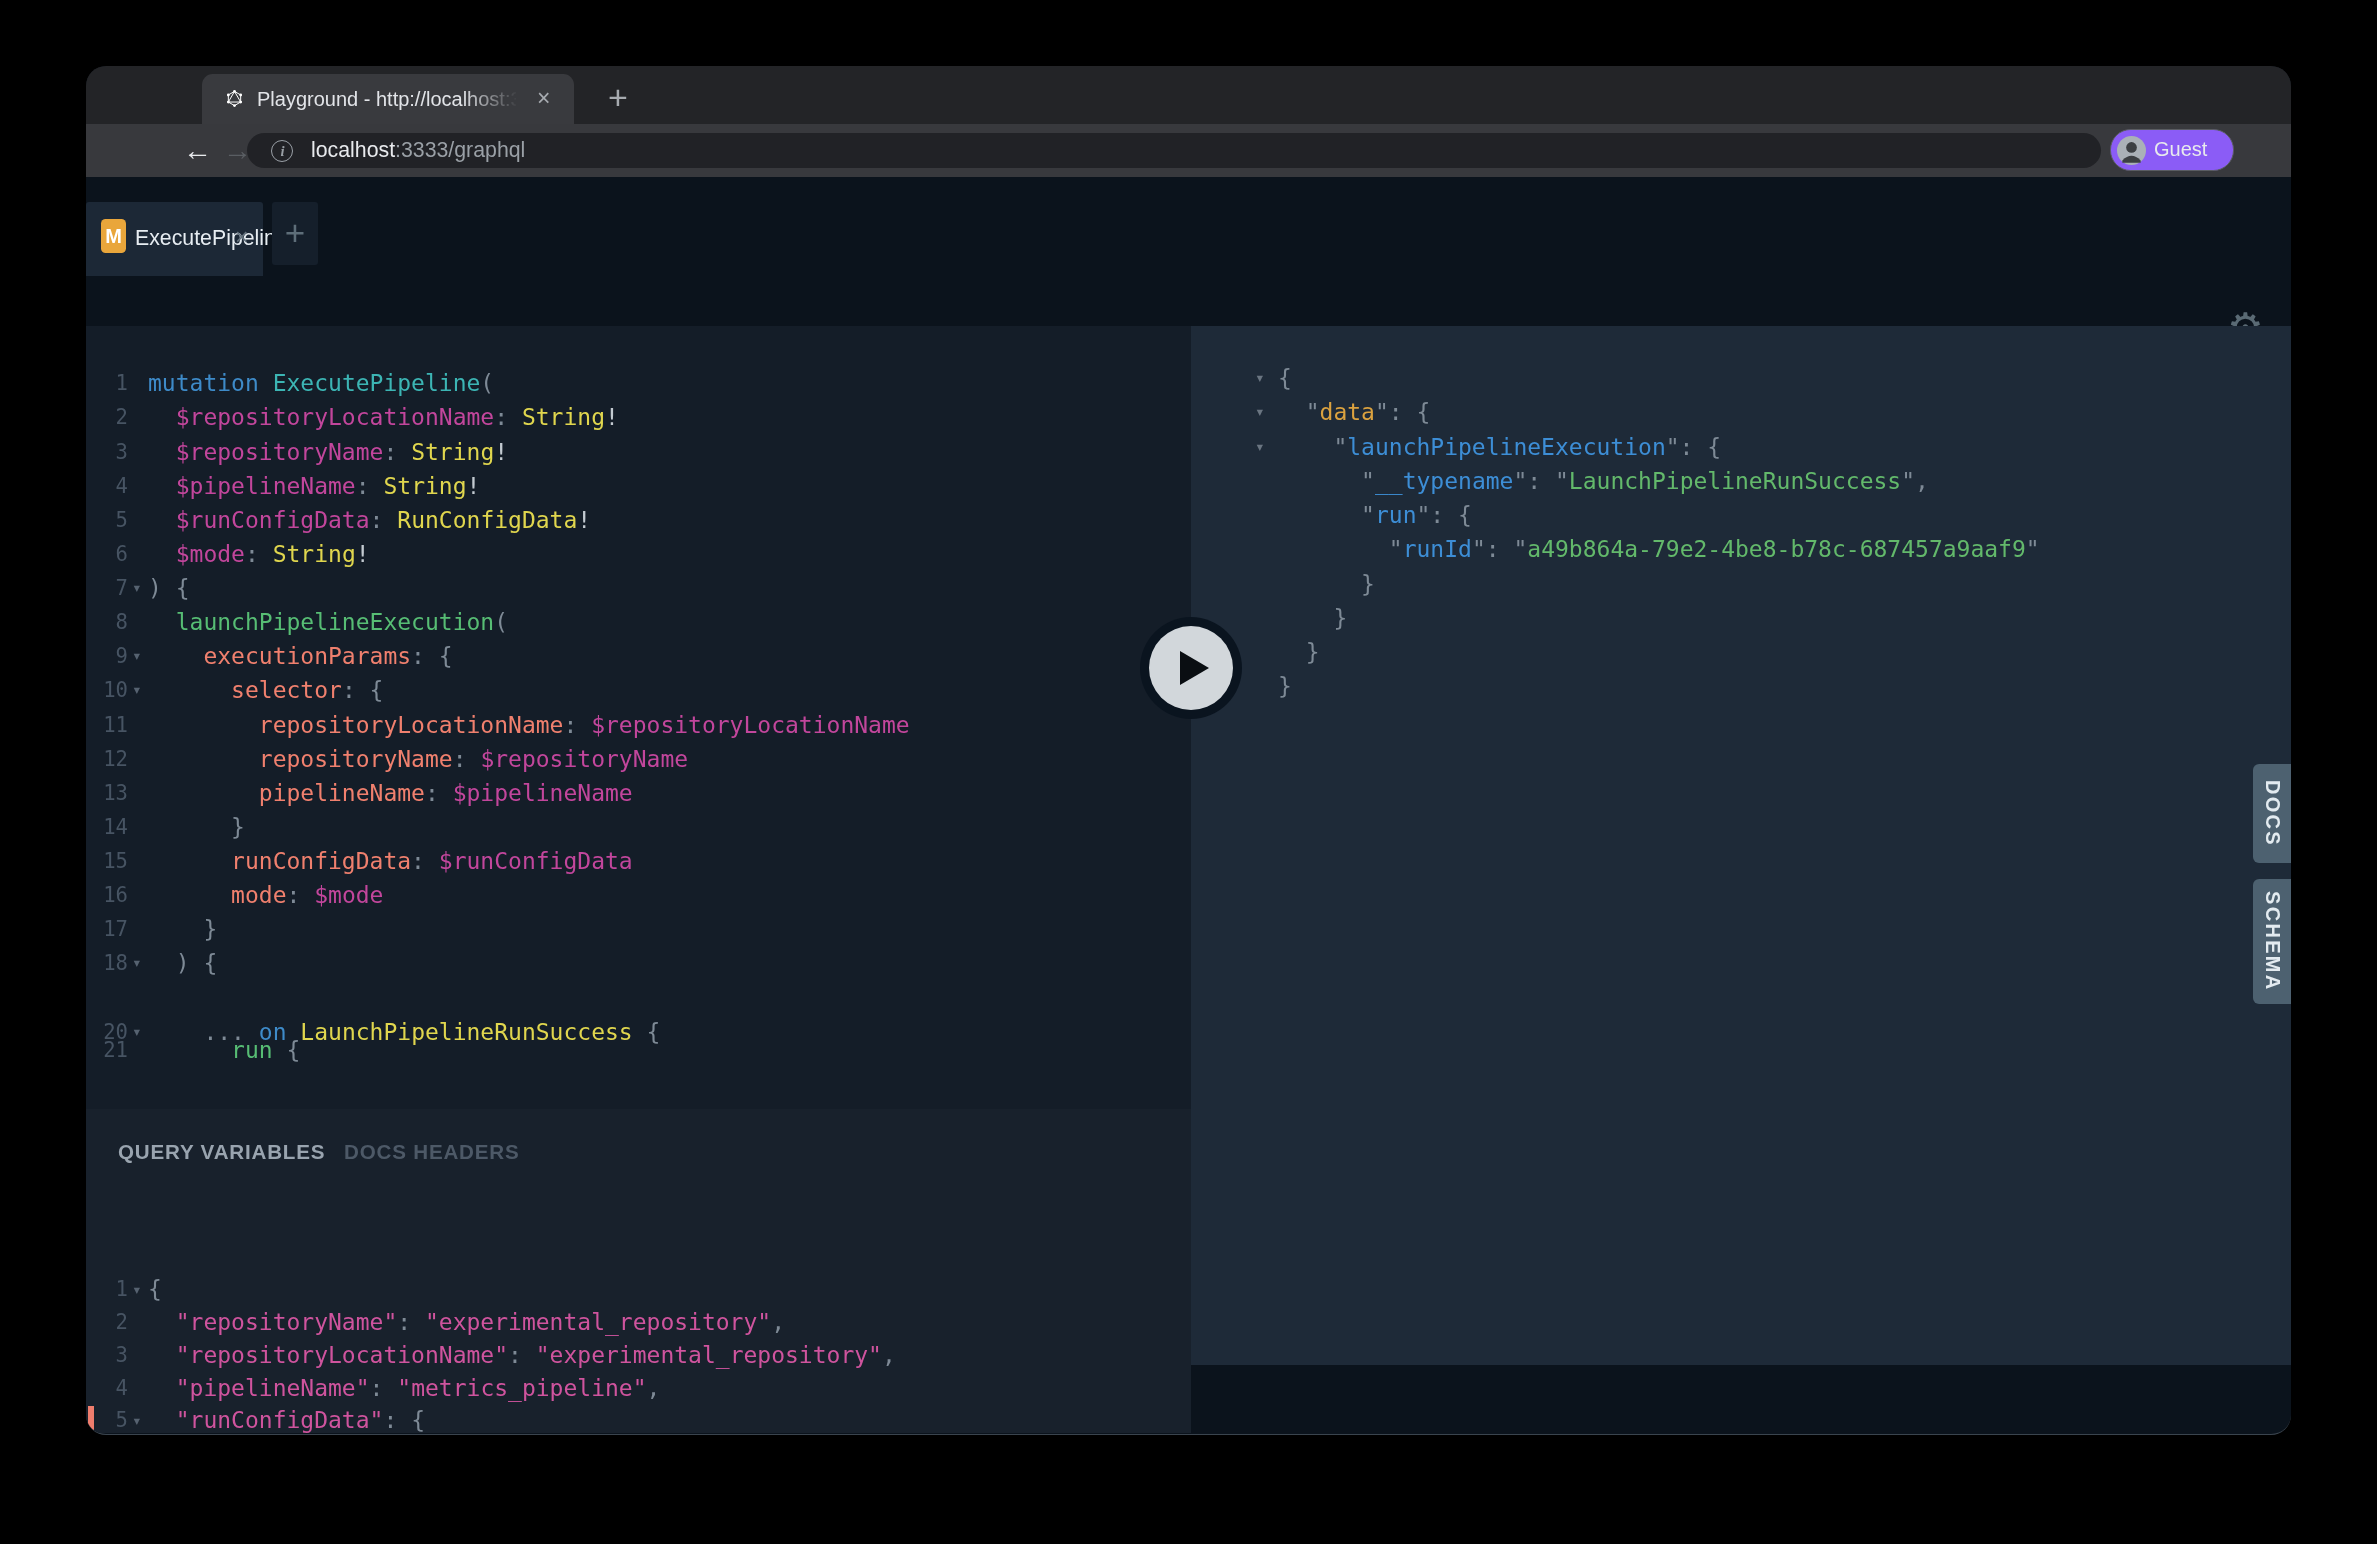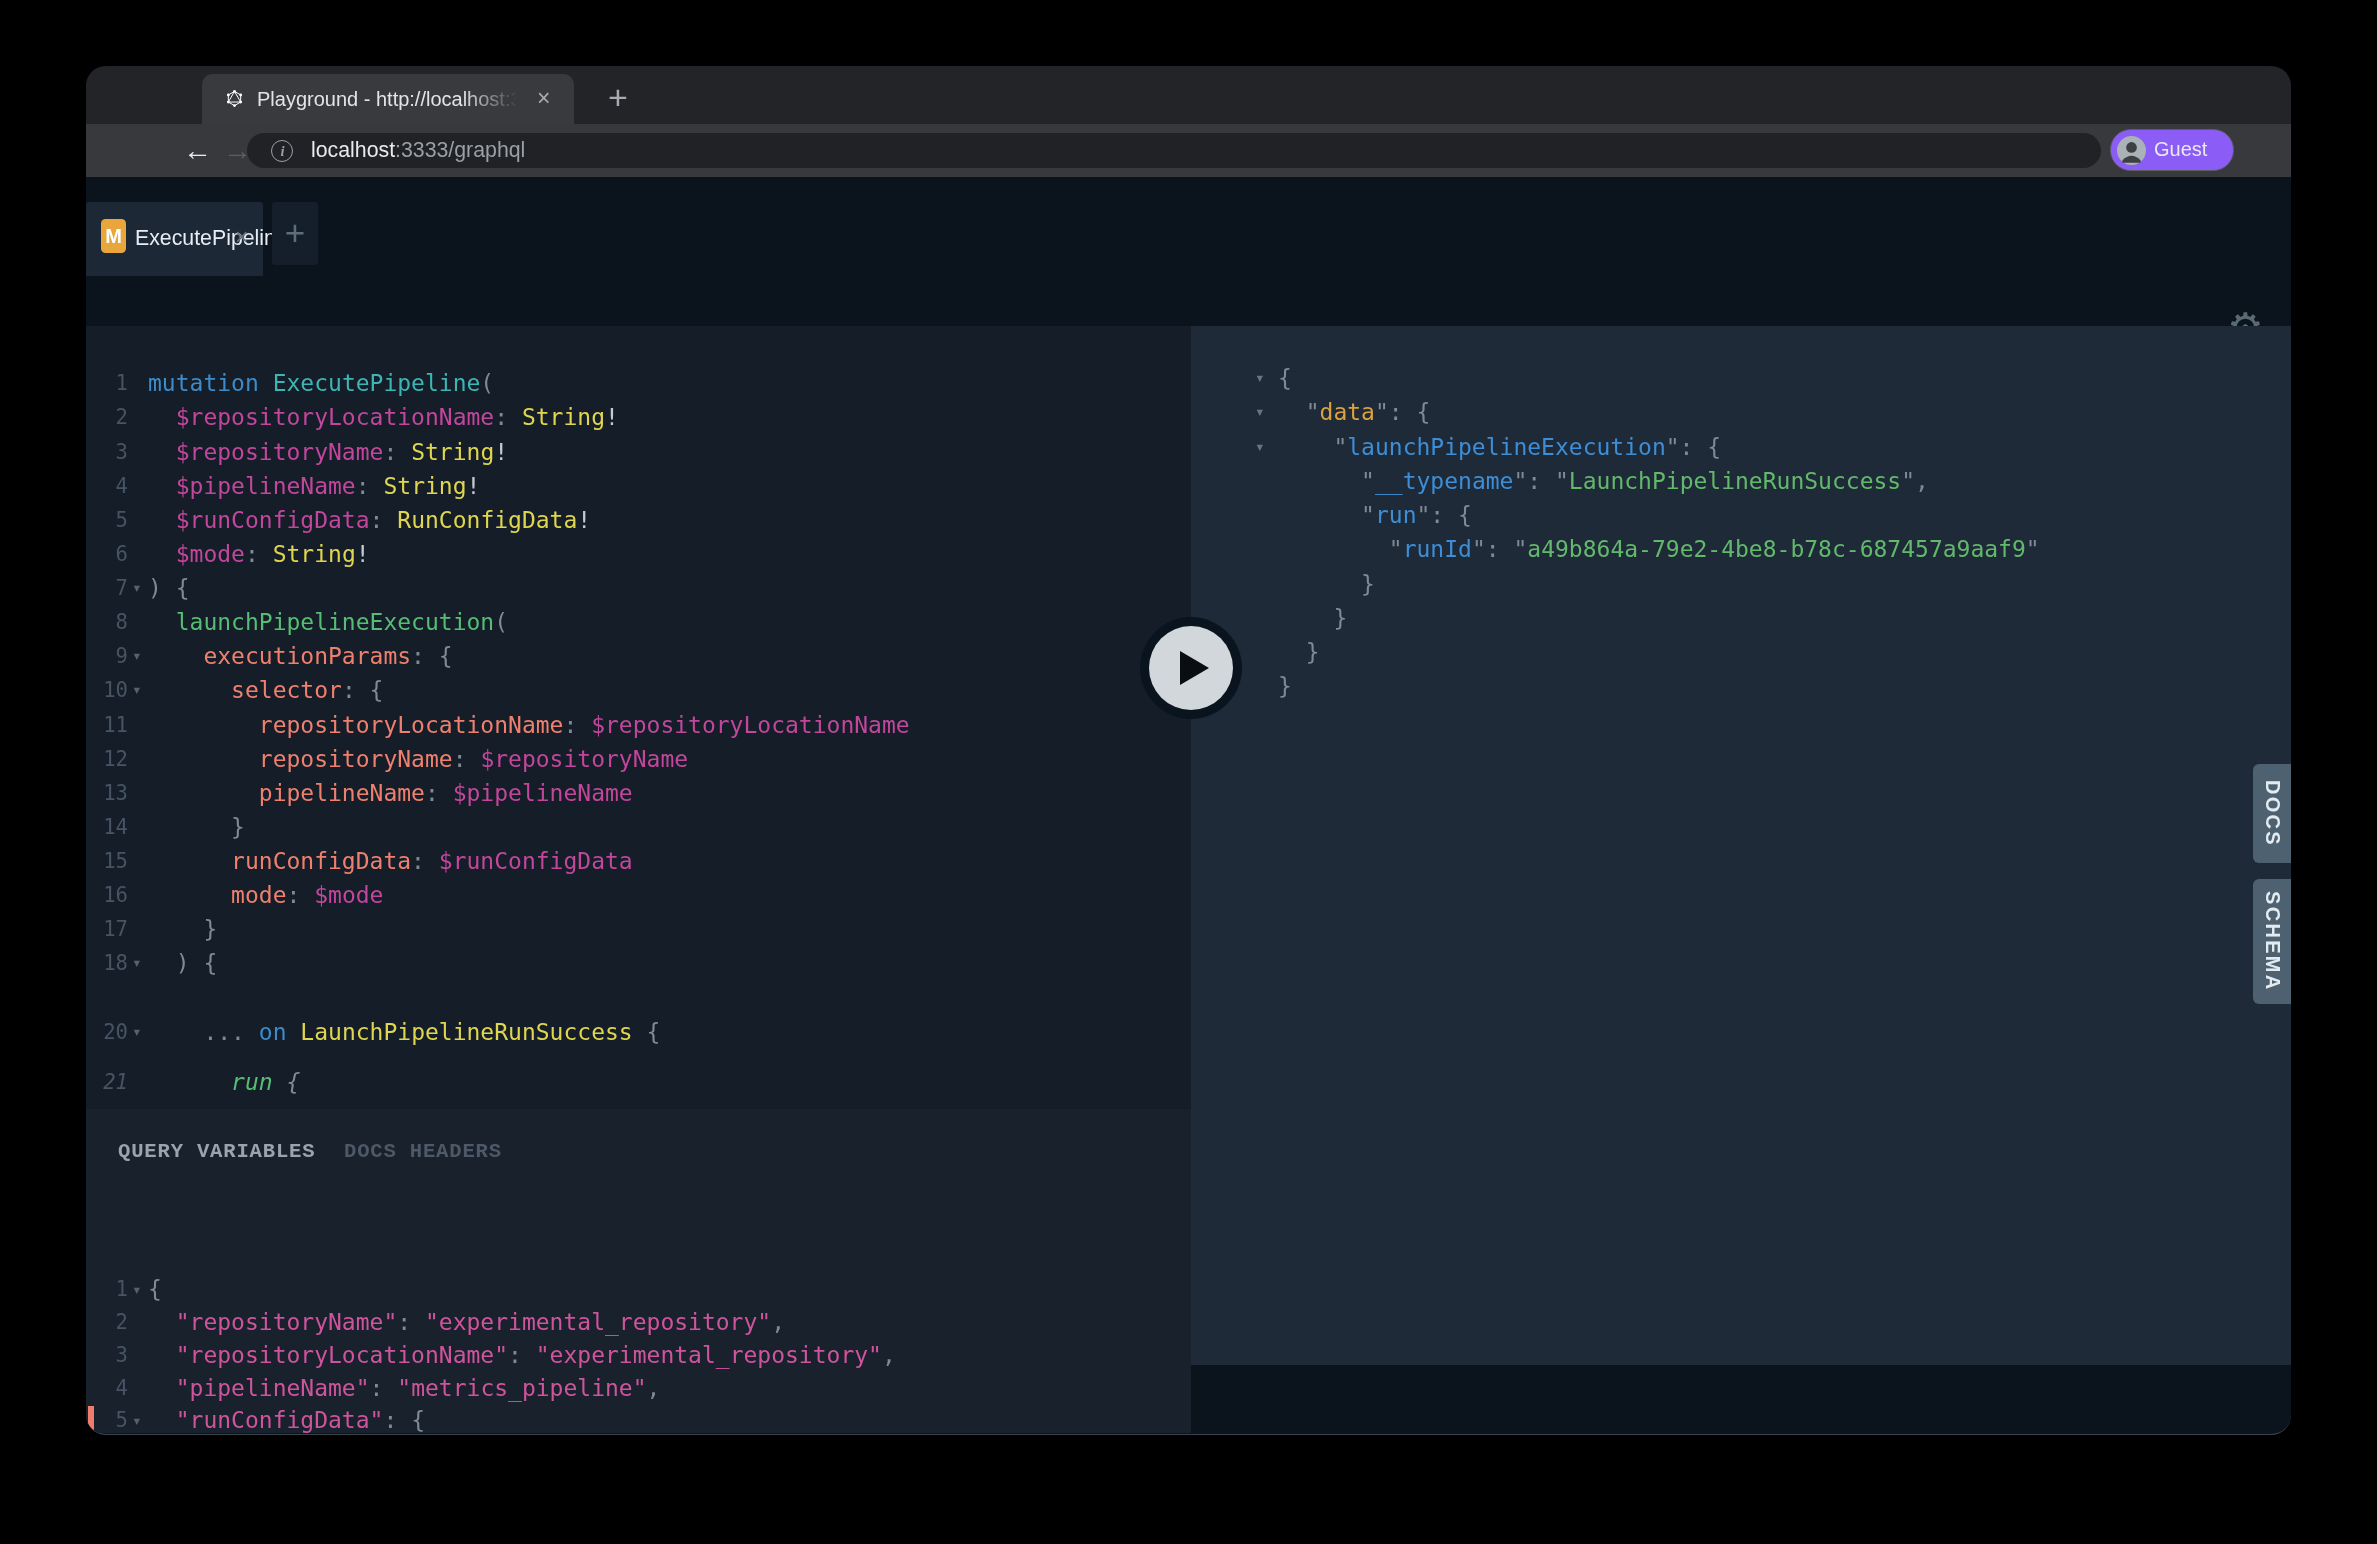--- a/index.html
+++ b/index.html
@@ -54,21 +54,21 @@
   .urlbox .rst{position:absolute;left:18.3px;top:0;height:43px;line-height:41px;font-size:24.4px;color:#67747f;}
   .urlbox .utxt{position:absolute;left:53px;top:0;height:43px;line-height:43px;font-size:20px;color:#bec9d2;}
   
   .edit-area{position:absolute;left:0;top:260px;width:100%;height:1107px;}
   .qpane{position:absolute;left:0;top:0;width:1105px;height:783px;background:#141d28;overflow:hidden;}
   .vpane{position:absolute;left:0;top:783px;width:1105px;height:324px;background:#18212c;overflow:hidden;}
   .rpane{position:absolute;left:1105px;top:0;width:1100px;height:1039px;background:#1e2a38;overflow:hidden;}
   .pfooter{position:absolute;left:1105px;top:1039px;width:1100px;height:69px;background:#0f1823;}
   .tracing{position:absolute;right:20px;top:0;height:69px;line-height:67px;font-weight:bold;
         font-size:21.3px;letter-spacing:1.5px;color:#4f5c69;}
-  .vhead{position:absolute;left:0;top:30.5px;width:100%;height:30.5px;font-family:Liberation Mono, monospace;}
+  .vhead{position:absolute;left:0;top:30.5px;width:100%;height:30.5px;}
   .vhead .on{position:absolute;left:32px;font-size:20.6px;font-weight:bold;letter-spacing:0.8px;color:#99a4af;}
   .vhead .off{position:absolute;left:258px;font-size:20.6px;font-weight:bold;letter-spacing:0.8px;color:#4d5967;}
   .cline{position:absolute;left:0;width:100%;height:34px;white-space:pre;
         font-family:"DejaVu Sans Mono",monospace;font-size:23px;}
   .lnum{position:absolute;left:0;top:0;width:42px;text-align:right;color:#475463;font-size:20.6px;line-height:34px;}
   .lfold{position:absolute;left:46px;top:0;width:18.3px;color:#566270;font-size:16px;line-height:34px;}
   .lcode{position:absolute;left:62px;top:0;line-height:34px;}
   .rfold{position:absolute;left:64px;top:0;width:18.3px;color:#6a7581;font-size:16px;line-height:34px;}
   .rcode{position:absolute;left:87px;top:0;line-height:34px;}
   .chbar{position:absolute;left:1.5px;width:6.9px;height:29px;background:#ef7d6d;}
@@ -167,21 +167,21 @@
           <div class="cline" style="top: 347px; height: 34px;"><span class="lnum" style="line-height: 34px;">10</span><span class="lfold" style="line-height: 34px;">▾</span><span class="lcode" style="line-height: 34px;"><span style="color: rgb(200, 208, 216);">      </span><span style="color: rgb(240, 128, 110);">selector</span><span style="color: rgb(126, 138, 150);">:</span><span style="color: rgb(200, 208, 216);"> </span><span style="color: rgb(126, 138, 150);">{</span></span></div>
           <div class="cline" style="top: 382px; height: 34px;"><span class="lnum" style="line-height: 34px;">11</span><span class="lcode" style="line-height: 34px;"><span style="color: rgb(200, 208, 216);">        </span><span style="color: rgb(240, 128, 110);">repositoryLocationName</span><span style="color: rgb(126, 138, 150);">:</span><span style="color: rgb(200, 208, 216);"> </span><span style="color: rgb(194, 70, 156);">$repositoryLocationName</span></span></div>
           <div class="cline" style="top: 416px; height: 34px;"><span class="lnum" style="line-height: 34px;">12</span><span class="lcode" style="line-height: 34px;"><span style="color: rgb(200, 208, 216);">        </span><span style="color: rgb(240, 128, 110);">repositoryName</span><span style="color: rgb(126, 138, 150);">:</span><span style="color: rgb(200, 208, 216);"> </span><span style="color: rgb(194, 70, 156);">$repositoryName</span></span></div>
           <div class="cline" style="top: 450px; height: 34px;"><span class="lnum" style="line-height: 34px;">13</span><span class="lcode" style="line-height: 34px;"><span style="color: rgb(200, 208, 216);">        </span><span style="color: rgb(240, 128, 110);">pipelineName</span><span style="color: rgb(126, 138, 150);">:</span><span style="color: rgb(200, 208, 216);"> </span><span style="color: rgb(194, 70, 156);">$pipelineName</span></span></div>
           <div class="cline" style="top: 484px; height: 34px;"><span class="lnum" style="line-height: 34px;">14</span><span class="lcode" style="line-height: 34px;"><span style="color: rgb(200, 208, 216);">      </span><span style="color: rgb(126, 138, 150);">}</span></span></div>
           <div class="cline" style="top: 518px; height: 34px;"><span class="lnum" style="line-height: 34px;">15</span><span class="lcode" style="line-height: 34px;"><span style="color: rgb(200, 208, 216);">      </span><span style="color: rgb(240, 128, 110);">runConfigData</span><span style="color: rgb(126, 138, 150);">:</span><span style="color: rgb(200, 208, 216);"> </span><span style="color: rgb(194, 70, 156);">$runConfigData</span></span></div>
           <div class="cline" style="top: 552px; height: 34px;"><span class="lnum" style="line-height: 34px;">16</span><span class="lcode" style="line-height: 34px;"><span style="color: rgb(200, 208, 216);">      </span><span style="color: rgb(240, 128, 110);">mode</span><span style="color: rgb(126, 138, 150);">:</span><span style="color: rgb(200, 208, 216);"> </span><span style="color: rgb(194, 70, 156);">$mode</span></span></div>
           <div class="cline" style="top: 586px; height: 34px;"><span class="lnum" style="line-height: 34px;">17</span><span class="lcode" style="line-height: 34px;"><span style="color: rgb(200, 208, 216);">    </span><span style="color: rgb(126, 138, 150);">}</span></span></div>
           <div class="cline" style="top: 620px; height: 34px;"><span class="lnum" style="line-height: 34px;">18</span><span class="lfold" style="line-height: 34px;">▾</span><span class="lcode" style="line-height: 34px;"><span style="color: rgb(200, 208, 216);">  </span><span style="color: rgb(126, 138, 150);">) {</span></span></div>
           <div class="cline" style="top: 689px; height: 34px;"><span class="lnum" style="line-height: 34px;">20</span><span class="lfold" style="line-height: 34px;">▾</span><span class="lcode" style="line-height: 34px;"><span style="color: rgb(200, 208, 216);">    </span><span style="color: rgb(126, 138, 150);">...</span><span style="color: rgb(200, 208, 216);"> </span><span style="color: rgb(62, 139, 201);">on</span><span style="color: rgb(200, 208, 216);"> </span><span style="color: rgb(224, 214, 78);">LaunchPipelineRunSuccess</span><span style="color: rgb(200, 208, 216);"> </span><span style="color: rgb(126, 138, 150);">{</span></span></div>
-          <div class="cline" style="top: 739px; height: 34px; font-style: italic;"><span class="lnum" style="line-height: 34px;">21</span><span class="lcode" style="line-height: 34px;"><span style="color: rgb(200, 208, 216);">      </span><span style="color: rgb(87, 189, 116);">run</span><span style="color: rgb(200, 208, 216);"> </span><span style="color: rgb(126, 138, 150);">{</span></span></div>
+          <div class="cline" style="top: 707px; height: 34px;"><span class="lnum" style="line-height: 34px;">21</span><span class="lcode" style="line-height: 34px;"><span style="color: rgb(200, 208, 216);">      </span><span style="color: rgb(87, 189, 116);">run</span><span style="color: rgb(200, 208, 216);"> </span><span style="color: rgb(126, 138, 150);">{</span></span></div>
         </div>
 
     <div class="vpane" id="vpane">
       <div class="vhead">
         <span class="on">QUERY VARIABLES</span>
         <span class="off">DOCS HEADERS</span>
       </div>
     <div class="cline" style="top: 164px; height: 33px;"><span class="lnum" style="line-height: 33px;">1</span><span class="lfold" style="line-height: 33px;">▾</span><span class="lcode" style="line-height: 33px;"><span style="color: rgb(126, 138, 150);">{</span></span></div>
           <div class="cline" style="top: 197px; height: 33px;"><span class="lnum" style="line-height: 33px;">2</span><span class="lcode" style="line-height: 33px;"><span style="color: rgb(200, 208, 216);">  </span><span style="color: rgb(207, 84, 158);">"repositoryName"</span><span style="color: rgb(126, 138, 150);">:</span><span style="color: rgb(200, 208, 216);"> </span><span style="color: rgb(207, 84, 158);">"experimental_repository"</span><span style="color: rgb(126, 138, 150);">,</span></span></div>
           <div class="cline" style="top: 230px; height: 33px;"><span class="lnum" style="line-height: 33px;">3</span><span class="lcode" style="line-height: 33px;"><span style="color: rgb(200, 208, 216);">  </span><span style="color: rgb(207, 84, 158);">"repositoryLocationName"</span><span style="color: rgb(126, 138, 150);">:</span><span style="color: rgb(200, 208, 216);"> </span><span style="color: rgb(207, 84, 158);">"experimental_repository"</span><span style="color: rgb(126, 138, 150);">,</span></span></div>

